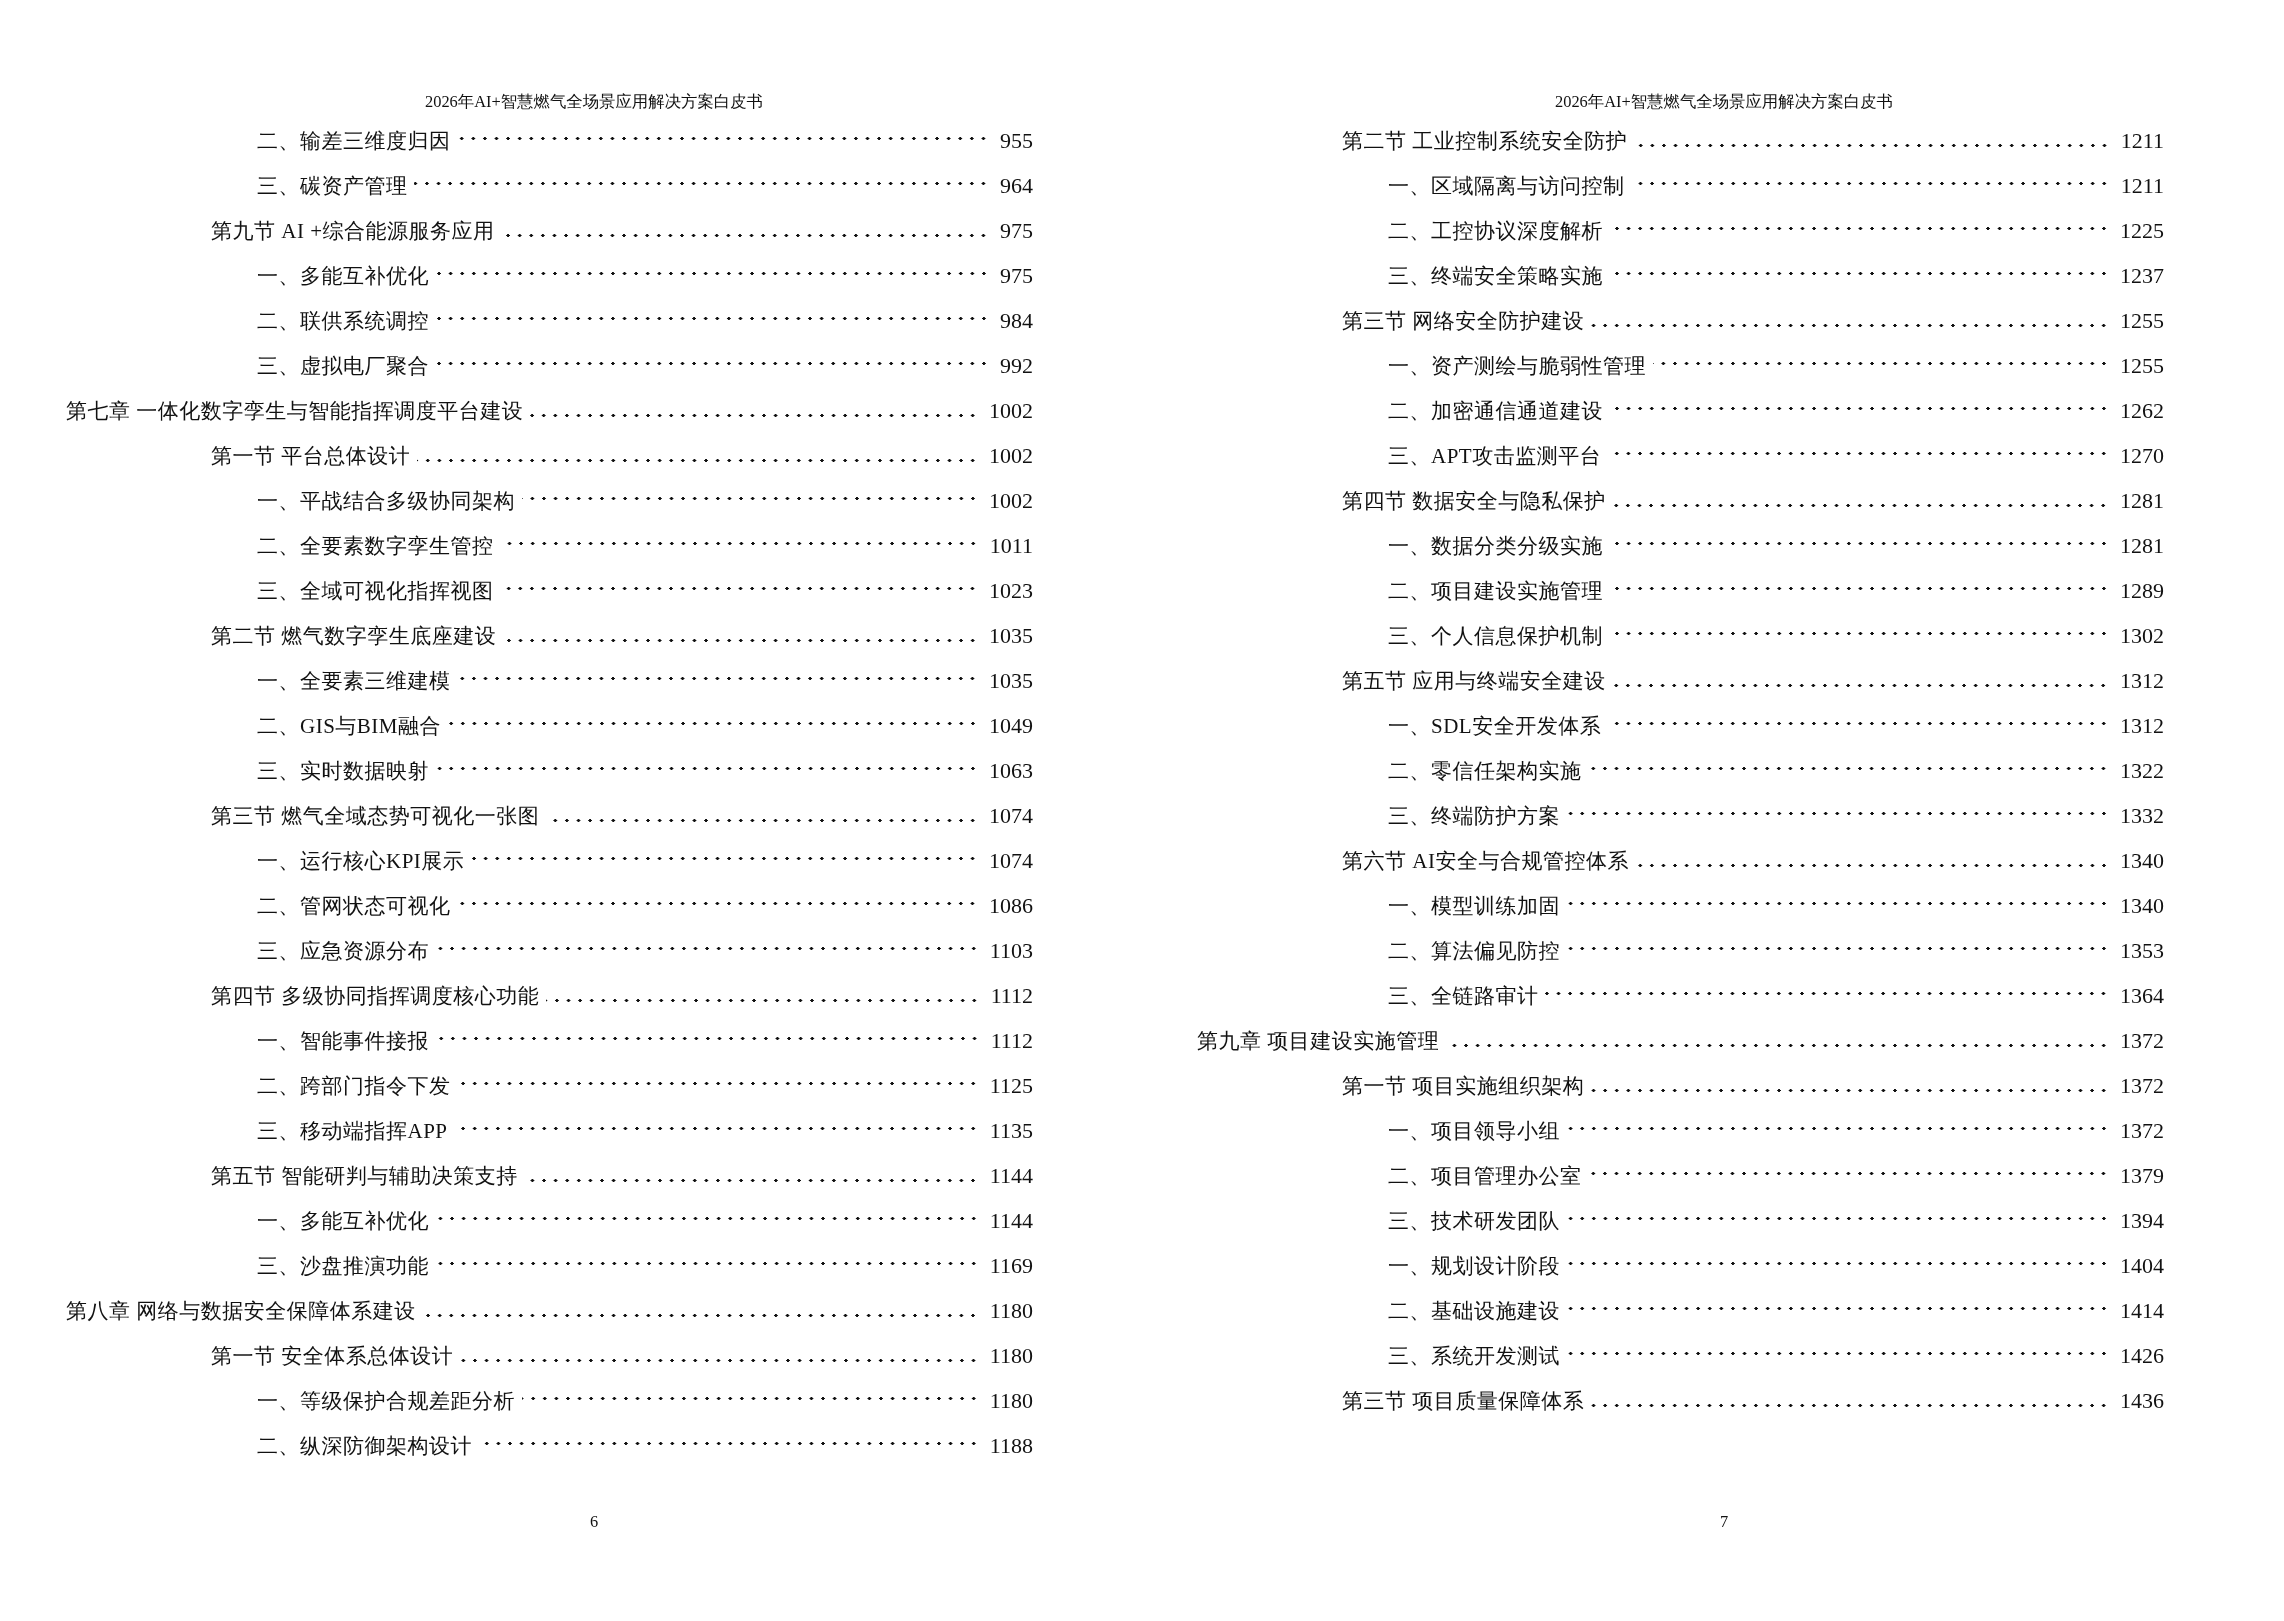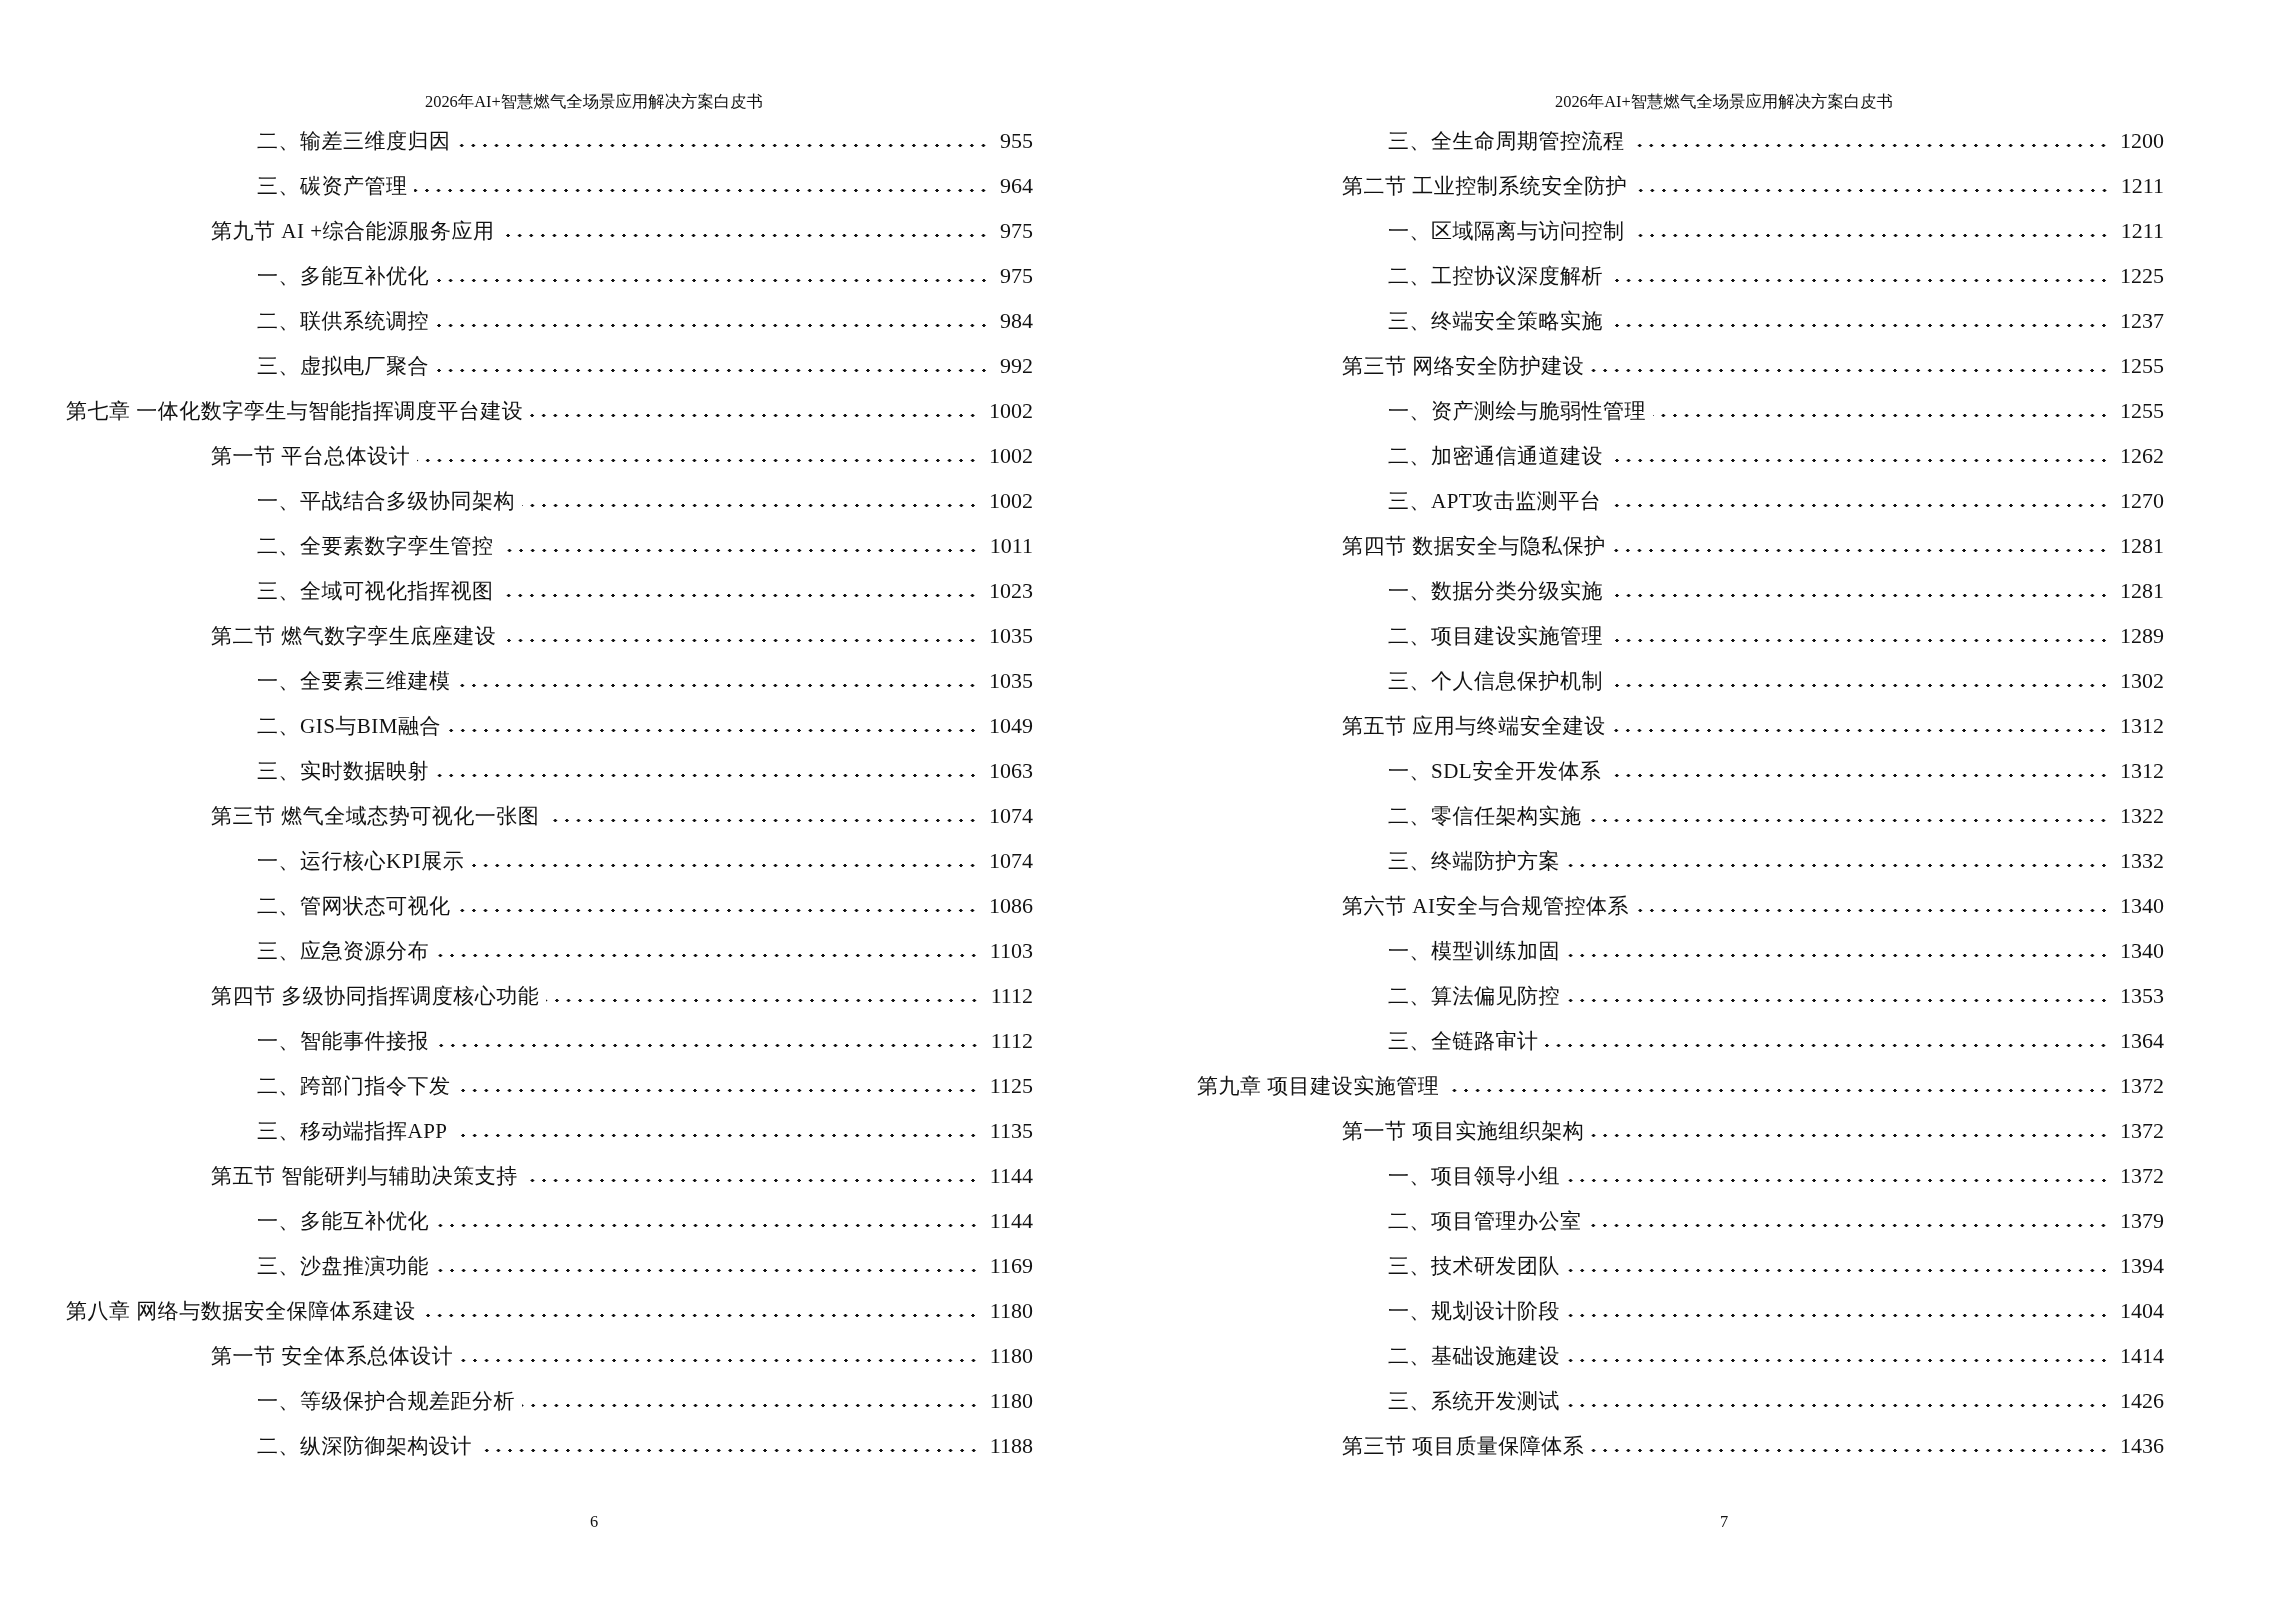--- a/index.html
+++ b/index.html
@@ -53,21 +53,21 @@
       line-height: 22px;
       white-space: nowrap;
     }
     .toc-row .inner {
       display: flex;
       align-items: flex-end;
       width: 100%;
     }
     .lvl-chapter .inner { padding-left: 66px; }
     .lvl-section .inner { padding-left: 211px; }
-    .lvl-item    .inner { padding-left: 257px; }
+    .lvl-item    .inner { padding-left: 257px; align-items: center; }
 
     .toc-title {
       flex: 0 0 auto;
       letter-spacing: 0.5px;
     }
     .toc-leader {
       flex: 1 1 auto;
       height: 4.8px;
       margin: 0 10.6px 3.9px 6.7px;
       background-image: radial-gradient(circle, #111111 1.5px, transparent 1.7px);
@@ -308,27 +308,20 @@
       <span class="toc-page">1188</span>
     </div>
   </div>
     </div>
   <div class="page-number">6</div>
 </div>
 
 <div class="page right">
   <div class="running-header">2026年AI+智慧燃气全场景应用解决方案白皮书</div>
   <div class="toc">
-      <div class="toc-row lvl-item">
-    <div class="inner">
-      <span class="toc-title">三、全生命周期管控流程</span>
-      <span class="toc-leader"></span>
-      <span class="toc-page">1200</span>
-    </div>
-  </div>
       <div class="toc-row lvl-section">
     <div class="inner">
       <span class="toc-title">第二节 工业控制系统安全防护</span>
       <span class="toc-leader"></span>
       <span class="toc-page">1211</span>
     </div>
   </div>
       <div class="toc-row lvl-item">
     <div class="inner">
       <span class="toc-title">一、区域隔离与访问控制</span>

